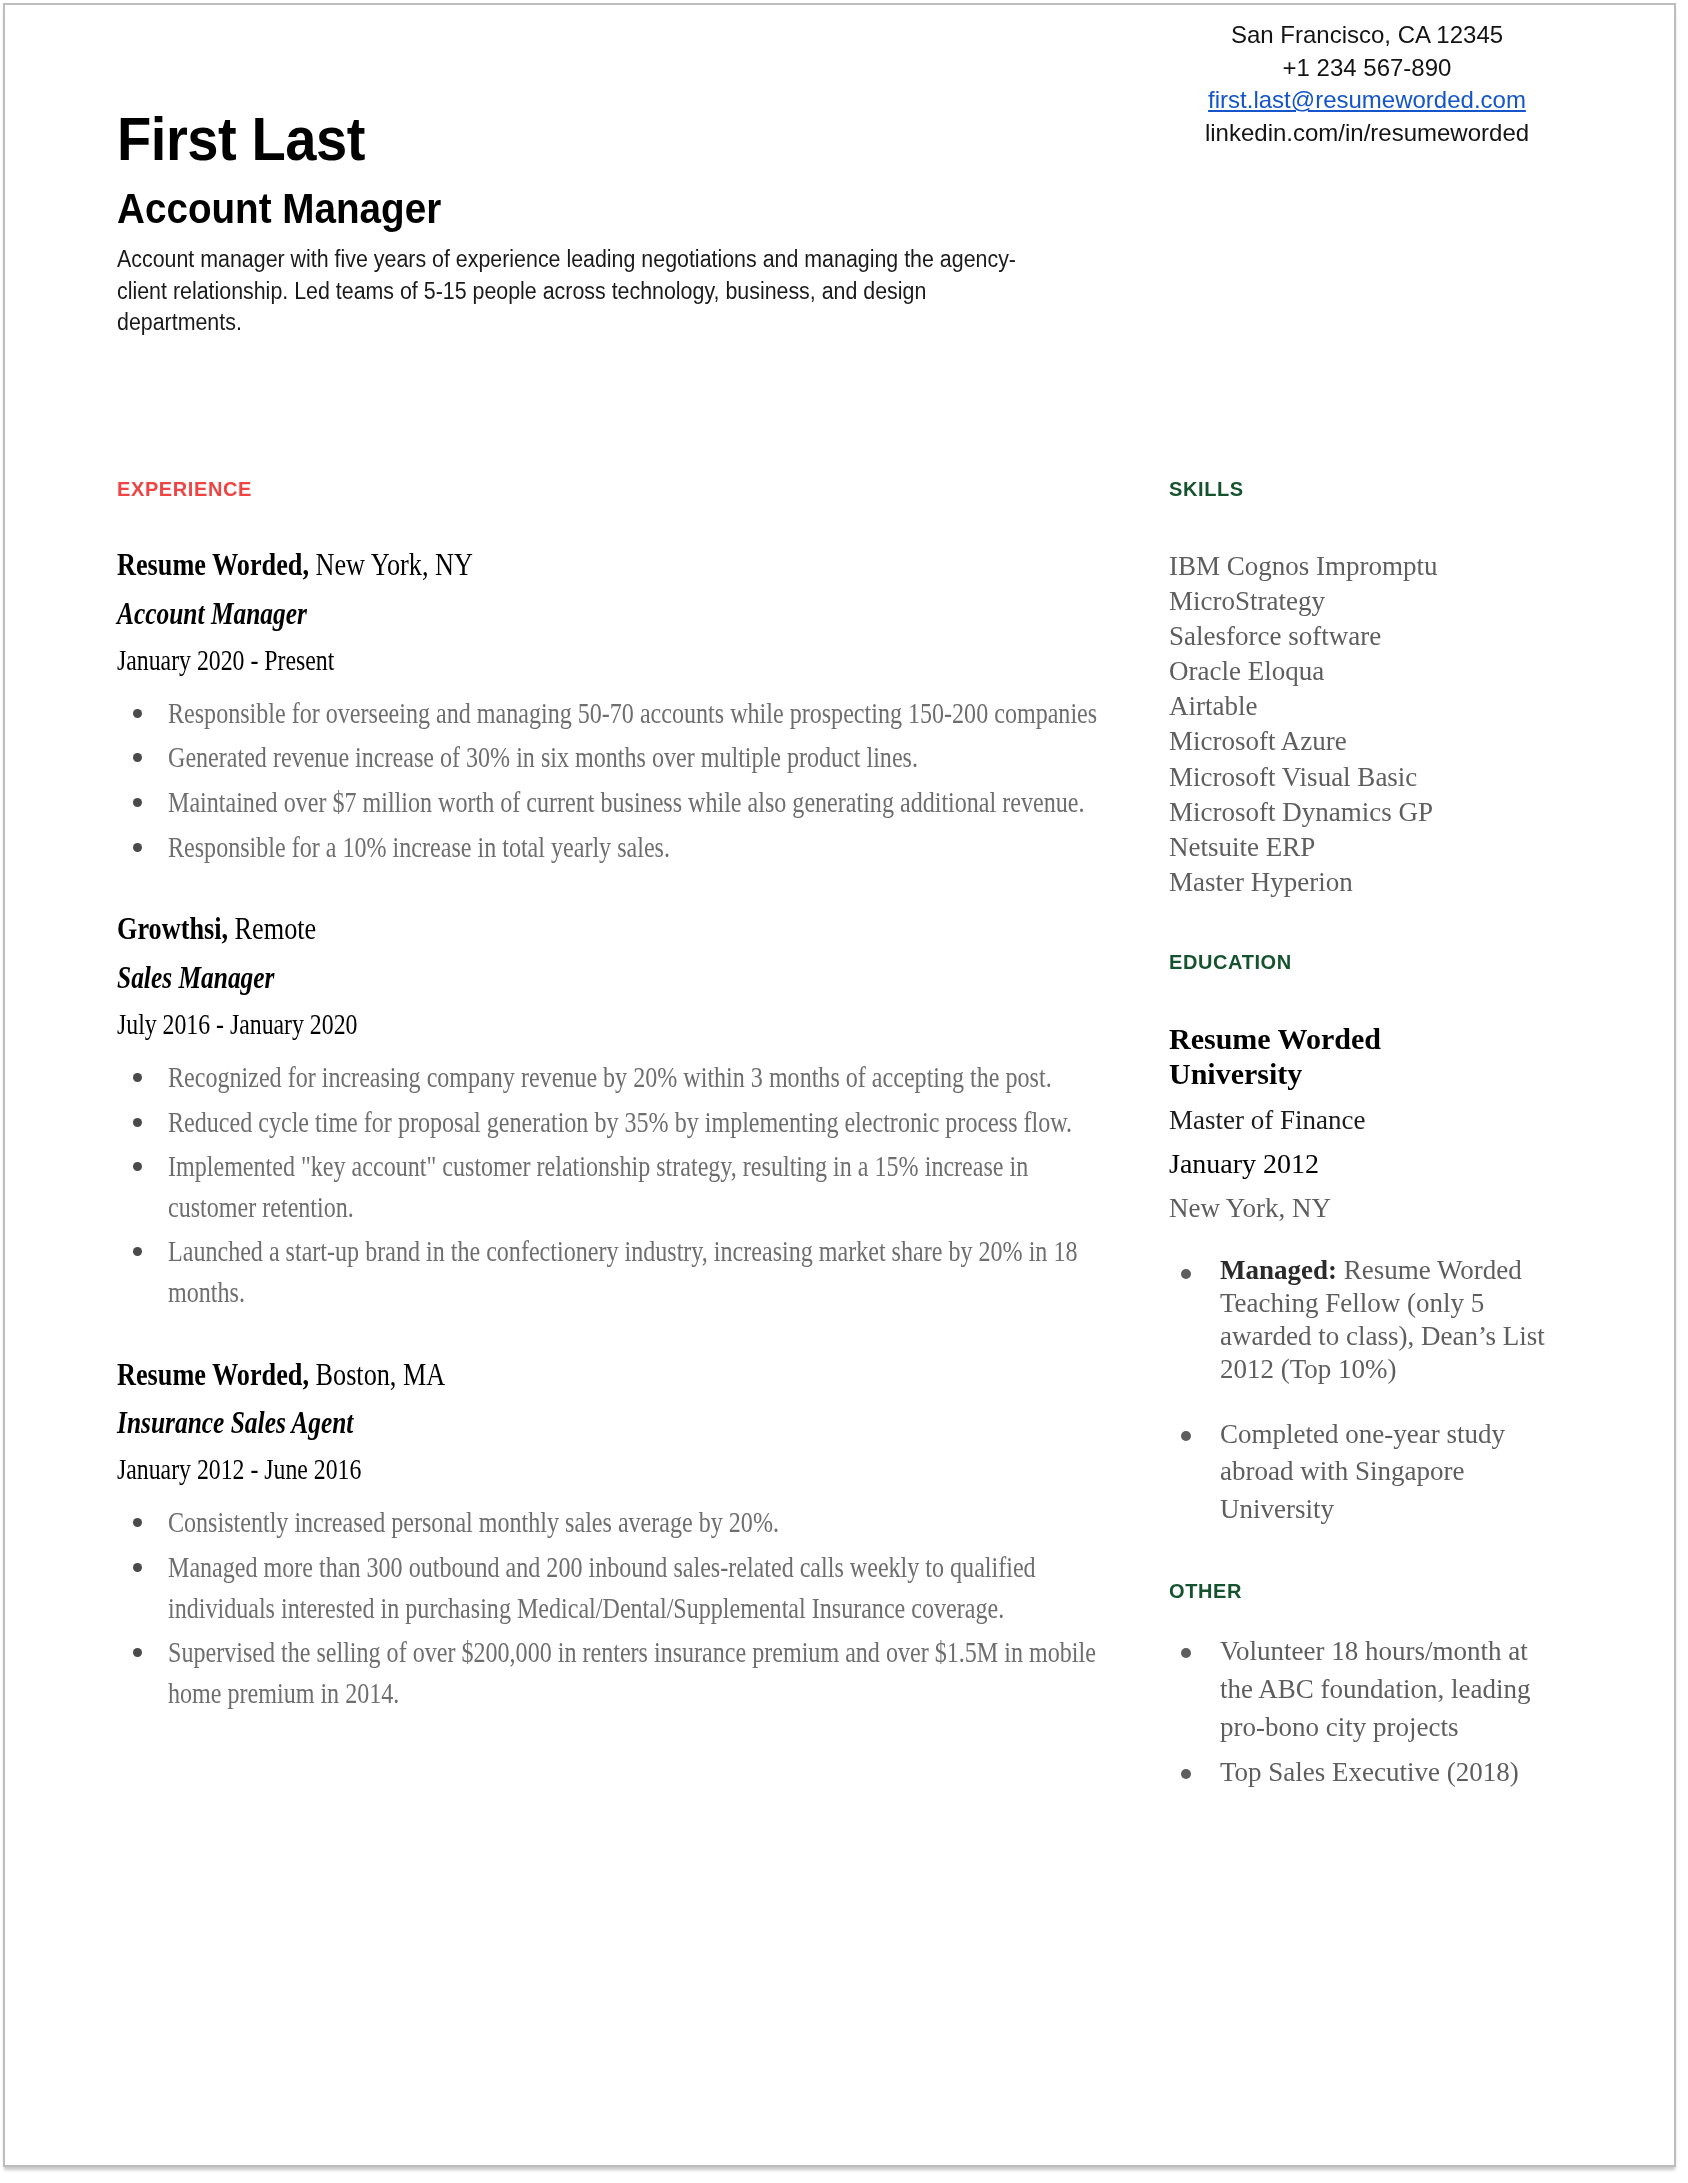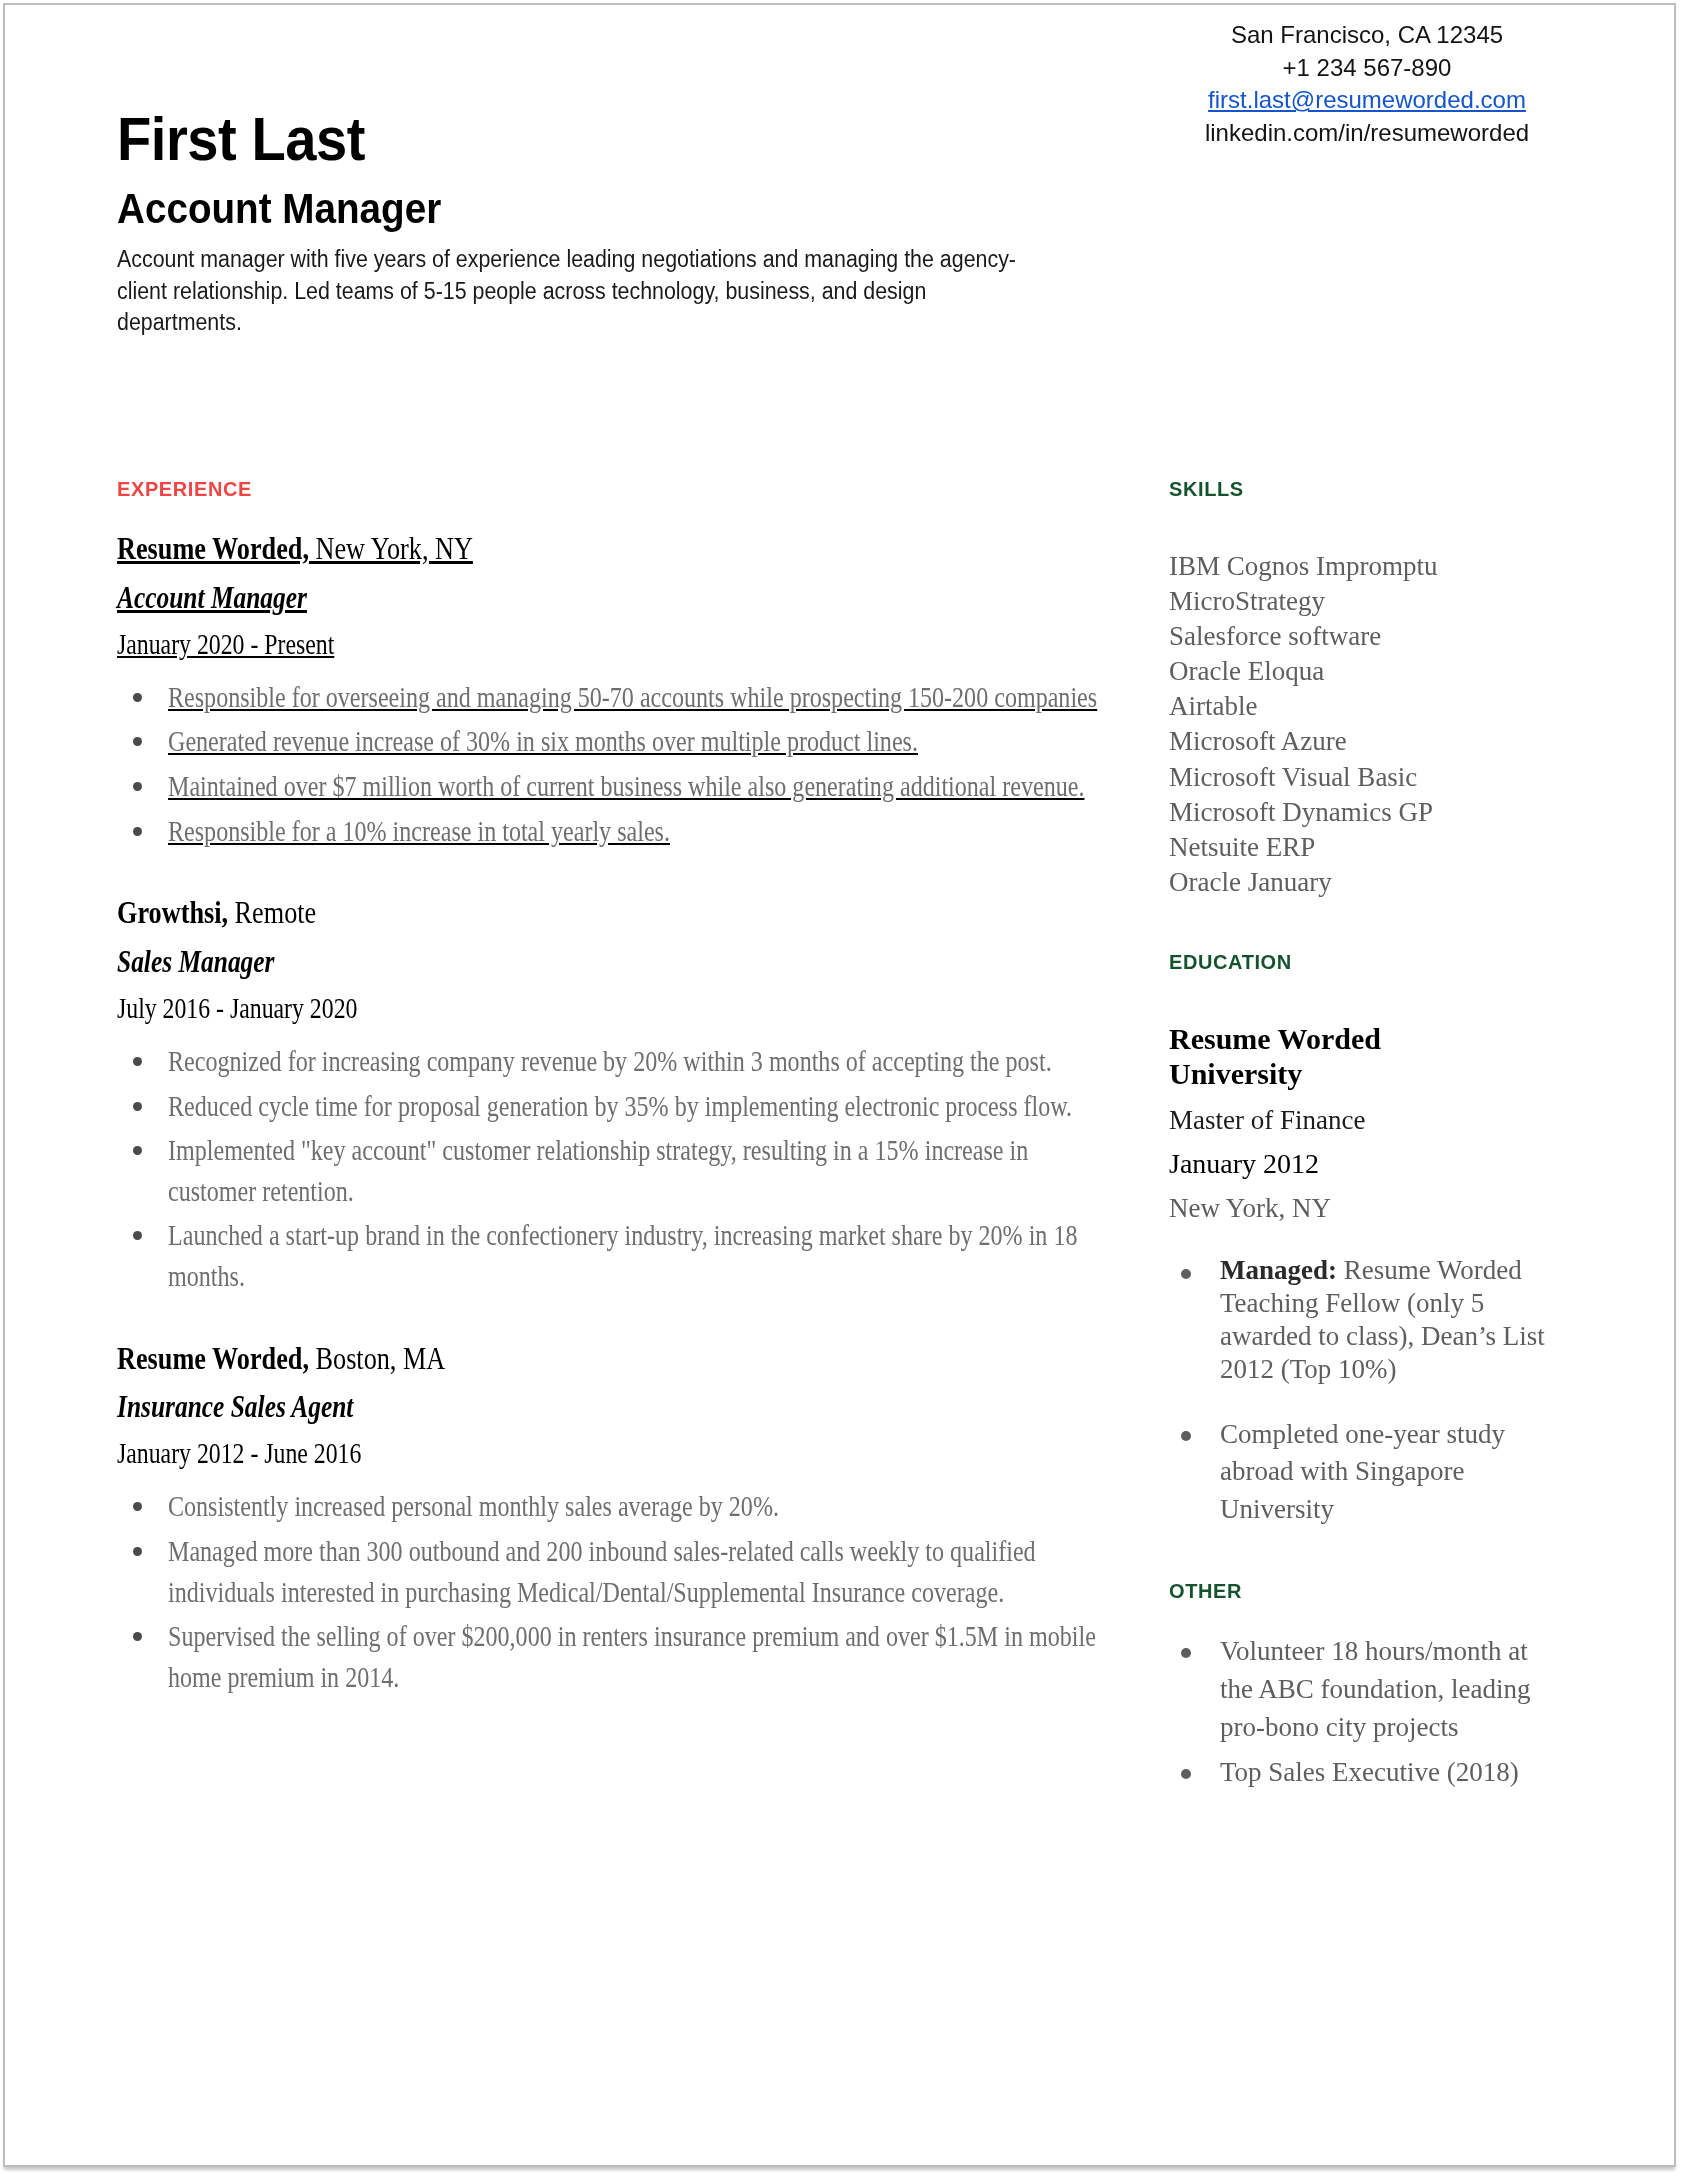--- a/index.html
+++ b/index.html
@@ -111,21 +111,21 @@
     font-size: 20px;
     letter-spacing: 0.6px;
     text-transform: uppercase;
     color: #14532d;
     margin: 0;
   }
   .sec-head.light { color: #ef4444; }
 
   .job { margin-top: 0; }
   .job + .job { margin-top: 44px; }
-  .job-first { margin-top: 30px; text-decoration: underline; }
+  .job-first { margin-top: 46px; }
 
   .company {
     font-family: "Liberation Serif", "DejaVu Serif", serif;
     font-size: 32px;
     line-height: 1.12;
     color: #000000;
     white-space: nowrap;
     transform: scaleX(0.82);
     transform-origin: left top;
     margin-bottom: 14px;
@@ -344,21 +344,21 @@
       <div class="skills">
         <div>IBM Cognos Impromptu</div>
         <div>MicroStrategy</div>
         <div>Salesforce software</div>
         <div>Oracle Eloqua</div>
         <div>Airtable</div>
         <div>Microsoft Azure</div>
         <div>Microsoft Visual Basic</div>
         <div>Microsoft Dynamics GP</div>
         <div>Netsuite ERP</div>
-        <div>Oracle January</div>
+        <div>Master Hyperion</div>
       </div>
 
       <div class="sec-head sec-head-edu">EDUCATION</div>
       <div class="edu-school">Resume Worded University</div>
       <div class="edu-degree">Master of Finance</div>
       <div class="edu-date">January 2012</div>
       <div class="edu-loc">New York, NY</div>
       <ul class="slist">
         <li class="tight"><b>Managed:</b><span> Resume Worded Teaching Fellow (only 5 awarded to class), Dean’s List 2012 (Top 10%)</span></li>
         <li class="loose"><span>Completed one-year study abroad with Singapore University</span></li>

